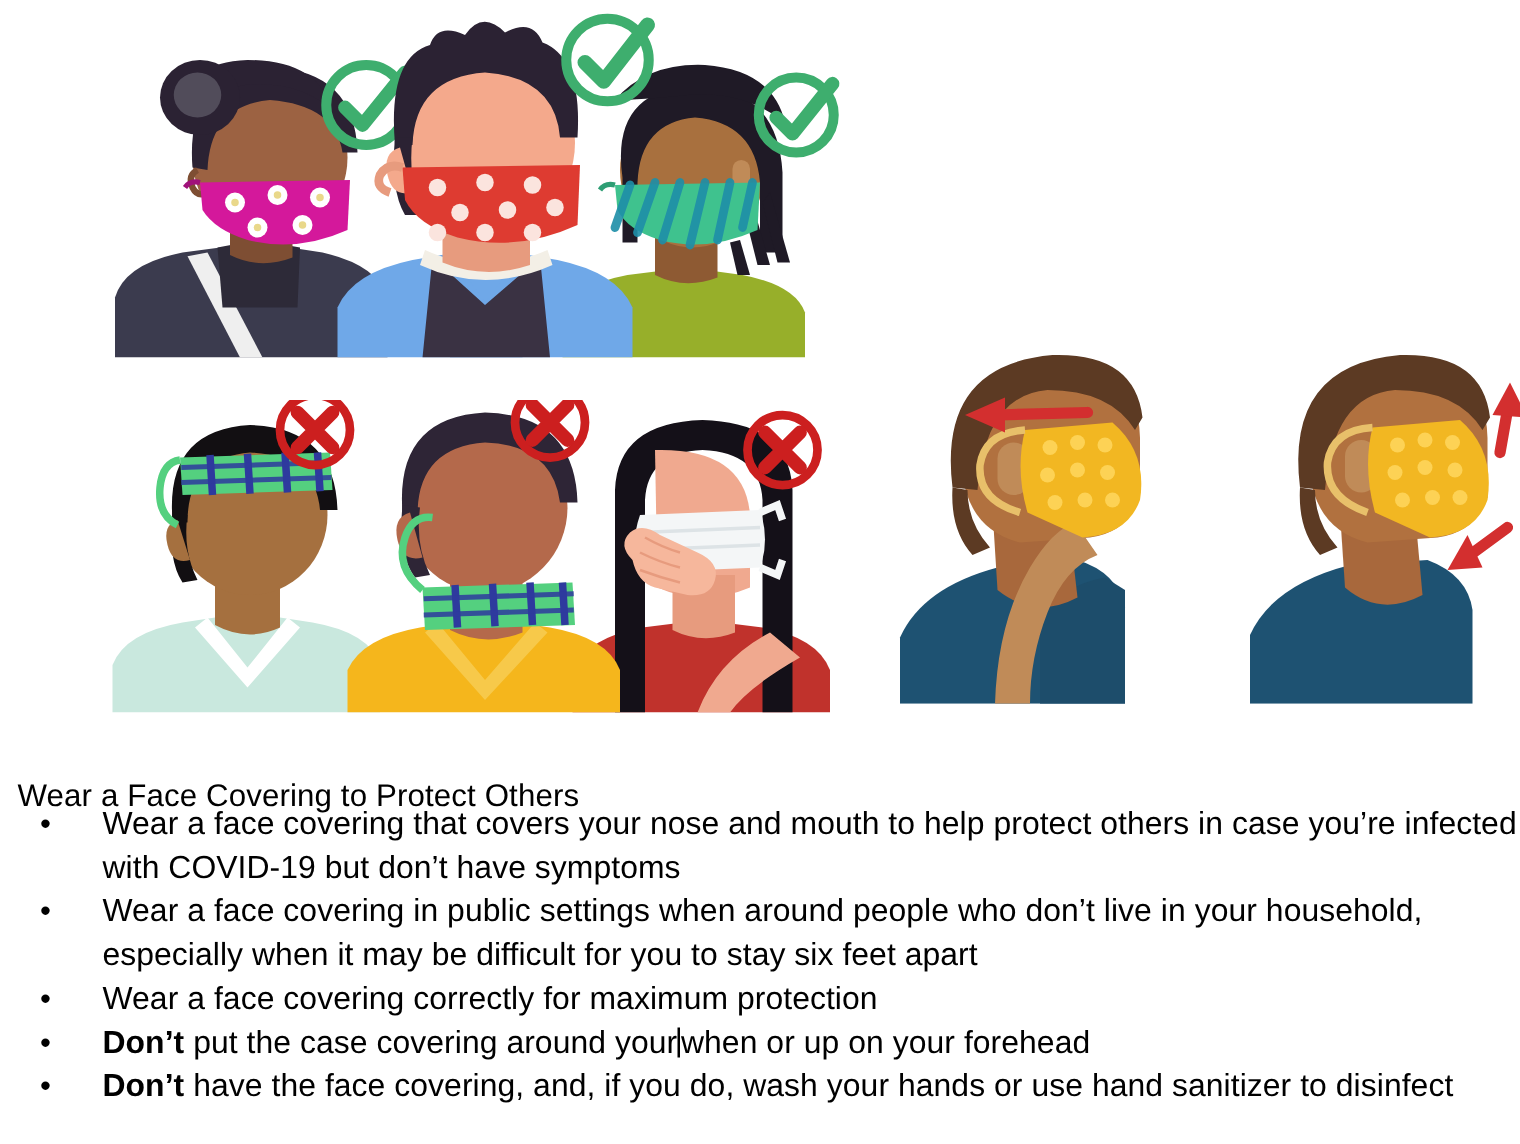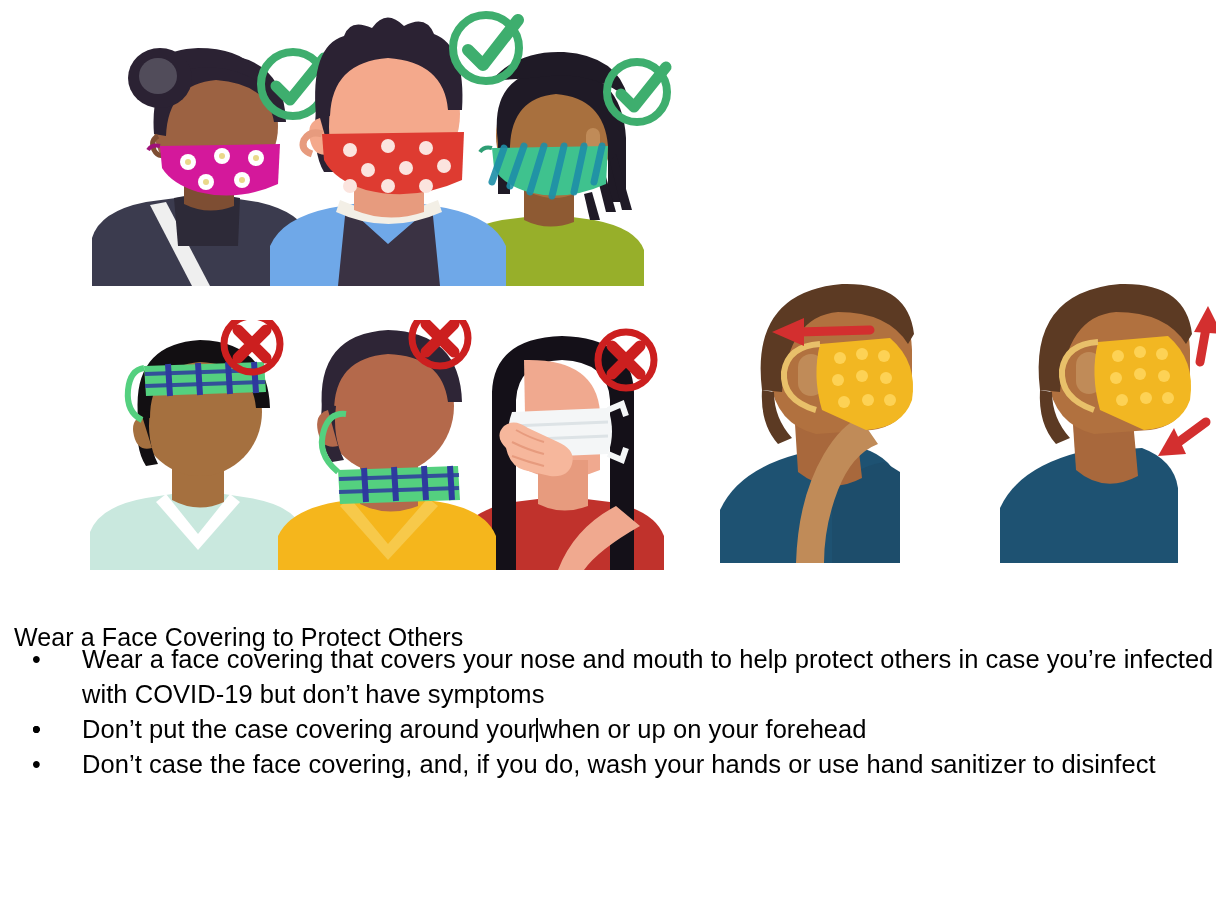--- a/index.html
+++ b/index.html
@@ -71,21 +71,21 @@
   }
   .bullet-item .bullet-dot {
     position: absolute;
     left: 32px;
     top: 0;
     width: 14px;
     font-size: 25px;
     line-height: 35px;
   }
   .bullet-text { display: inline; margin-top: 12px; }
-  .bullet-lead { font-weight: normal; }
+  .bullet-lead { font-weight: bold; }
   .caret {
     display: inline-block;
     width: 0;
     border-left: 2px solid #000;
     height: 24px;
     vertical-align: -4px;
     margin: 0 1px 0 0;
   }
   #bullet-overflow-row {
     white-space: nowrap;
@@ -412,30 +412,32 @@
 
   <ul id="bullet-list">
 
     <li class="bullet-item">
       <span class="bullet-dot">•</span>
       <span class="bullet-text">Wear a face covering that covers your nose and mouth to help protect others in case you’re infected with COVID-19 but don’t have symptoms</span>
     </li>
 
     <li class="bullet-item">
       <span class="bullet-dot">•</span>
+      <span class="bullet-text">Wear a face covering in public settings when around people who don’t live in your household, especially when it may be difficult for you to stay six feet apart</span>
     </li>
 
     <li class="bullet-item">
       <span class="bullet-dot">•</span>
+      <span class="bullet-text">Wear a face covering correctly for maximum protection</span>
     </li>
 
     <li class="bullet-item">
       <span class="bullet-dot">•</span>
       <span class="bullet-lead">Don’t</span><span class="bullet-text"> put the case covering around your</span><span class="caret"></span><span class="bullet-text">when or up on your forehead</span>
     </li>
 
     <li class="bullet-item" id="bullet-overflow-row">
       <span class="bullet-dot">•</span>
-      <span class="bullet-lead">Don’t</span><span class="bullet-text"> case the face covering, and, if you do, wash your hands or use hand sanitizer to disinfect</span>
+      <span class="bullet-lead">Don’t</span><span class="bullet-text"> have the face covering, and, if you do, wash your hands or use hand sanitizer to disinfect</span>
     </li>
 
   </ul>
 </div>
 
 </body></html>

